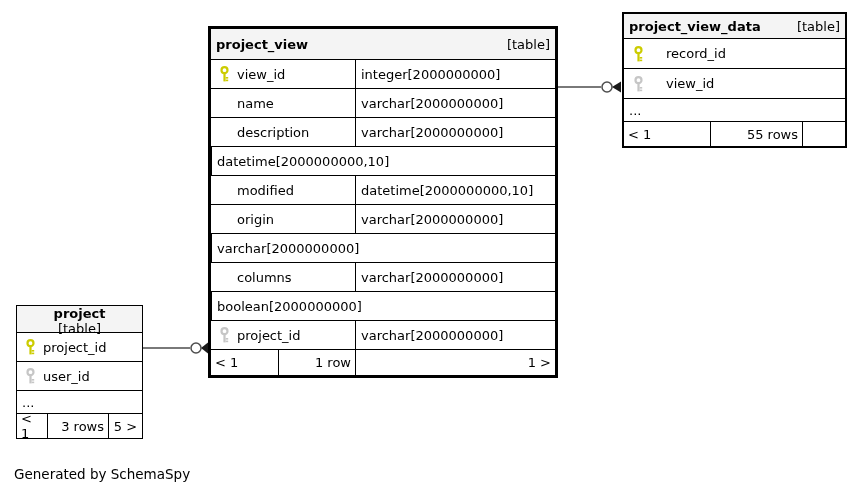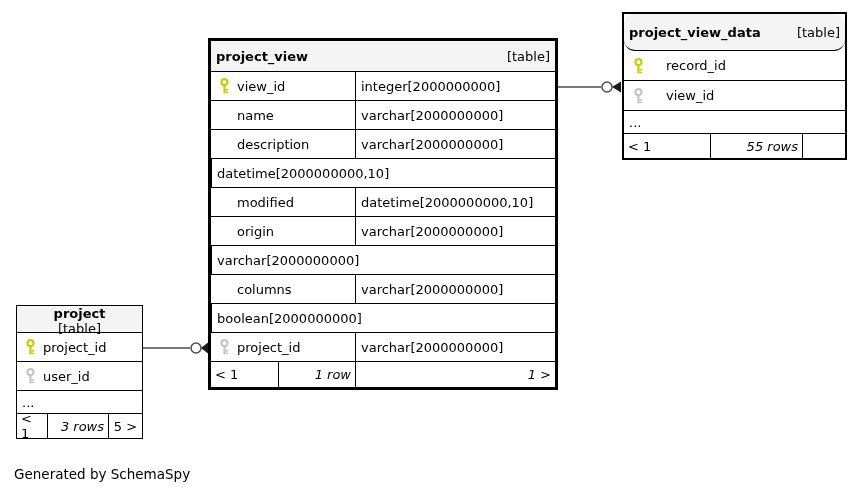--- a/index.html
+++ b/index.html
@@ -63,37 +63,37 @@
 
   .ftr { display: flex; box-sizing: border-box; }
   .ftr-cell {
     display: flex; align-items: center;
     box-sizing: border-box;
     border-right: 1px solid var(--table-border, #000);
     padding: 0 4px;
   }
   .ftr-cell:last-child { border-right: none; }
   .al { justify-content: flex-start; }
-  .ar { justify-content: flex-end; font-style: italic; }
+  .ar { justify-content: flex-end; }
   .ac { justify-content: center; }
 
   
-  #t-project-view { left: 208px; top: 38px; width: 350px; border-width: 3px; }
+  #t-project-view { left: 208px; top: 26px; width: 350px; border-width: 3px; }
   #t-project-view .hdr { height: 31px; }
   #t-project-view .row { height: 29px; }
   #t-project-view .namecell { width: 144px; }
   #t-project-view .keycell { width: 26px; padding-left: 8px; }
   #t-project-view .ftr { height: 25px; }
   #t-project-view .fc1 { width: 68px; }
   #t-project-view .fc2 { width: 77px; }
   #t-project-view .fc3 { flex: 1; }
 
   
   #t-project-view-data { left: 622px; top: 12px; width: 225px; border-width: 2px; }
-  #t-project-view-data .hdr { height: 37px; border-radius: 11px; }
+  #t-project-view-data .hdr { height: 25px; }
   #t-project-view-data .row { height: 30px; }
   #t-project-view-data .keycell { width: 42px; padding-left: 9px; }
   #t-project-view-data .ellipsis-row { height: 23px; }
   #t-project-view-data .ftr { height: 24px; }
   #t-project-view-data .fc1 { width: 87px; }
   #t-project-view-data .fc2 { width: 92px; }
   #t-project-view-data .fc3 { flex: 1; }
 
   
   #t-project { left: 16px; top: 305px; width: 127px; border-width: 1px; }

